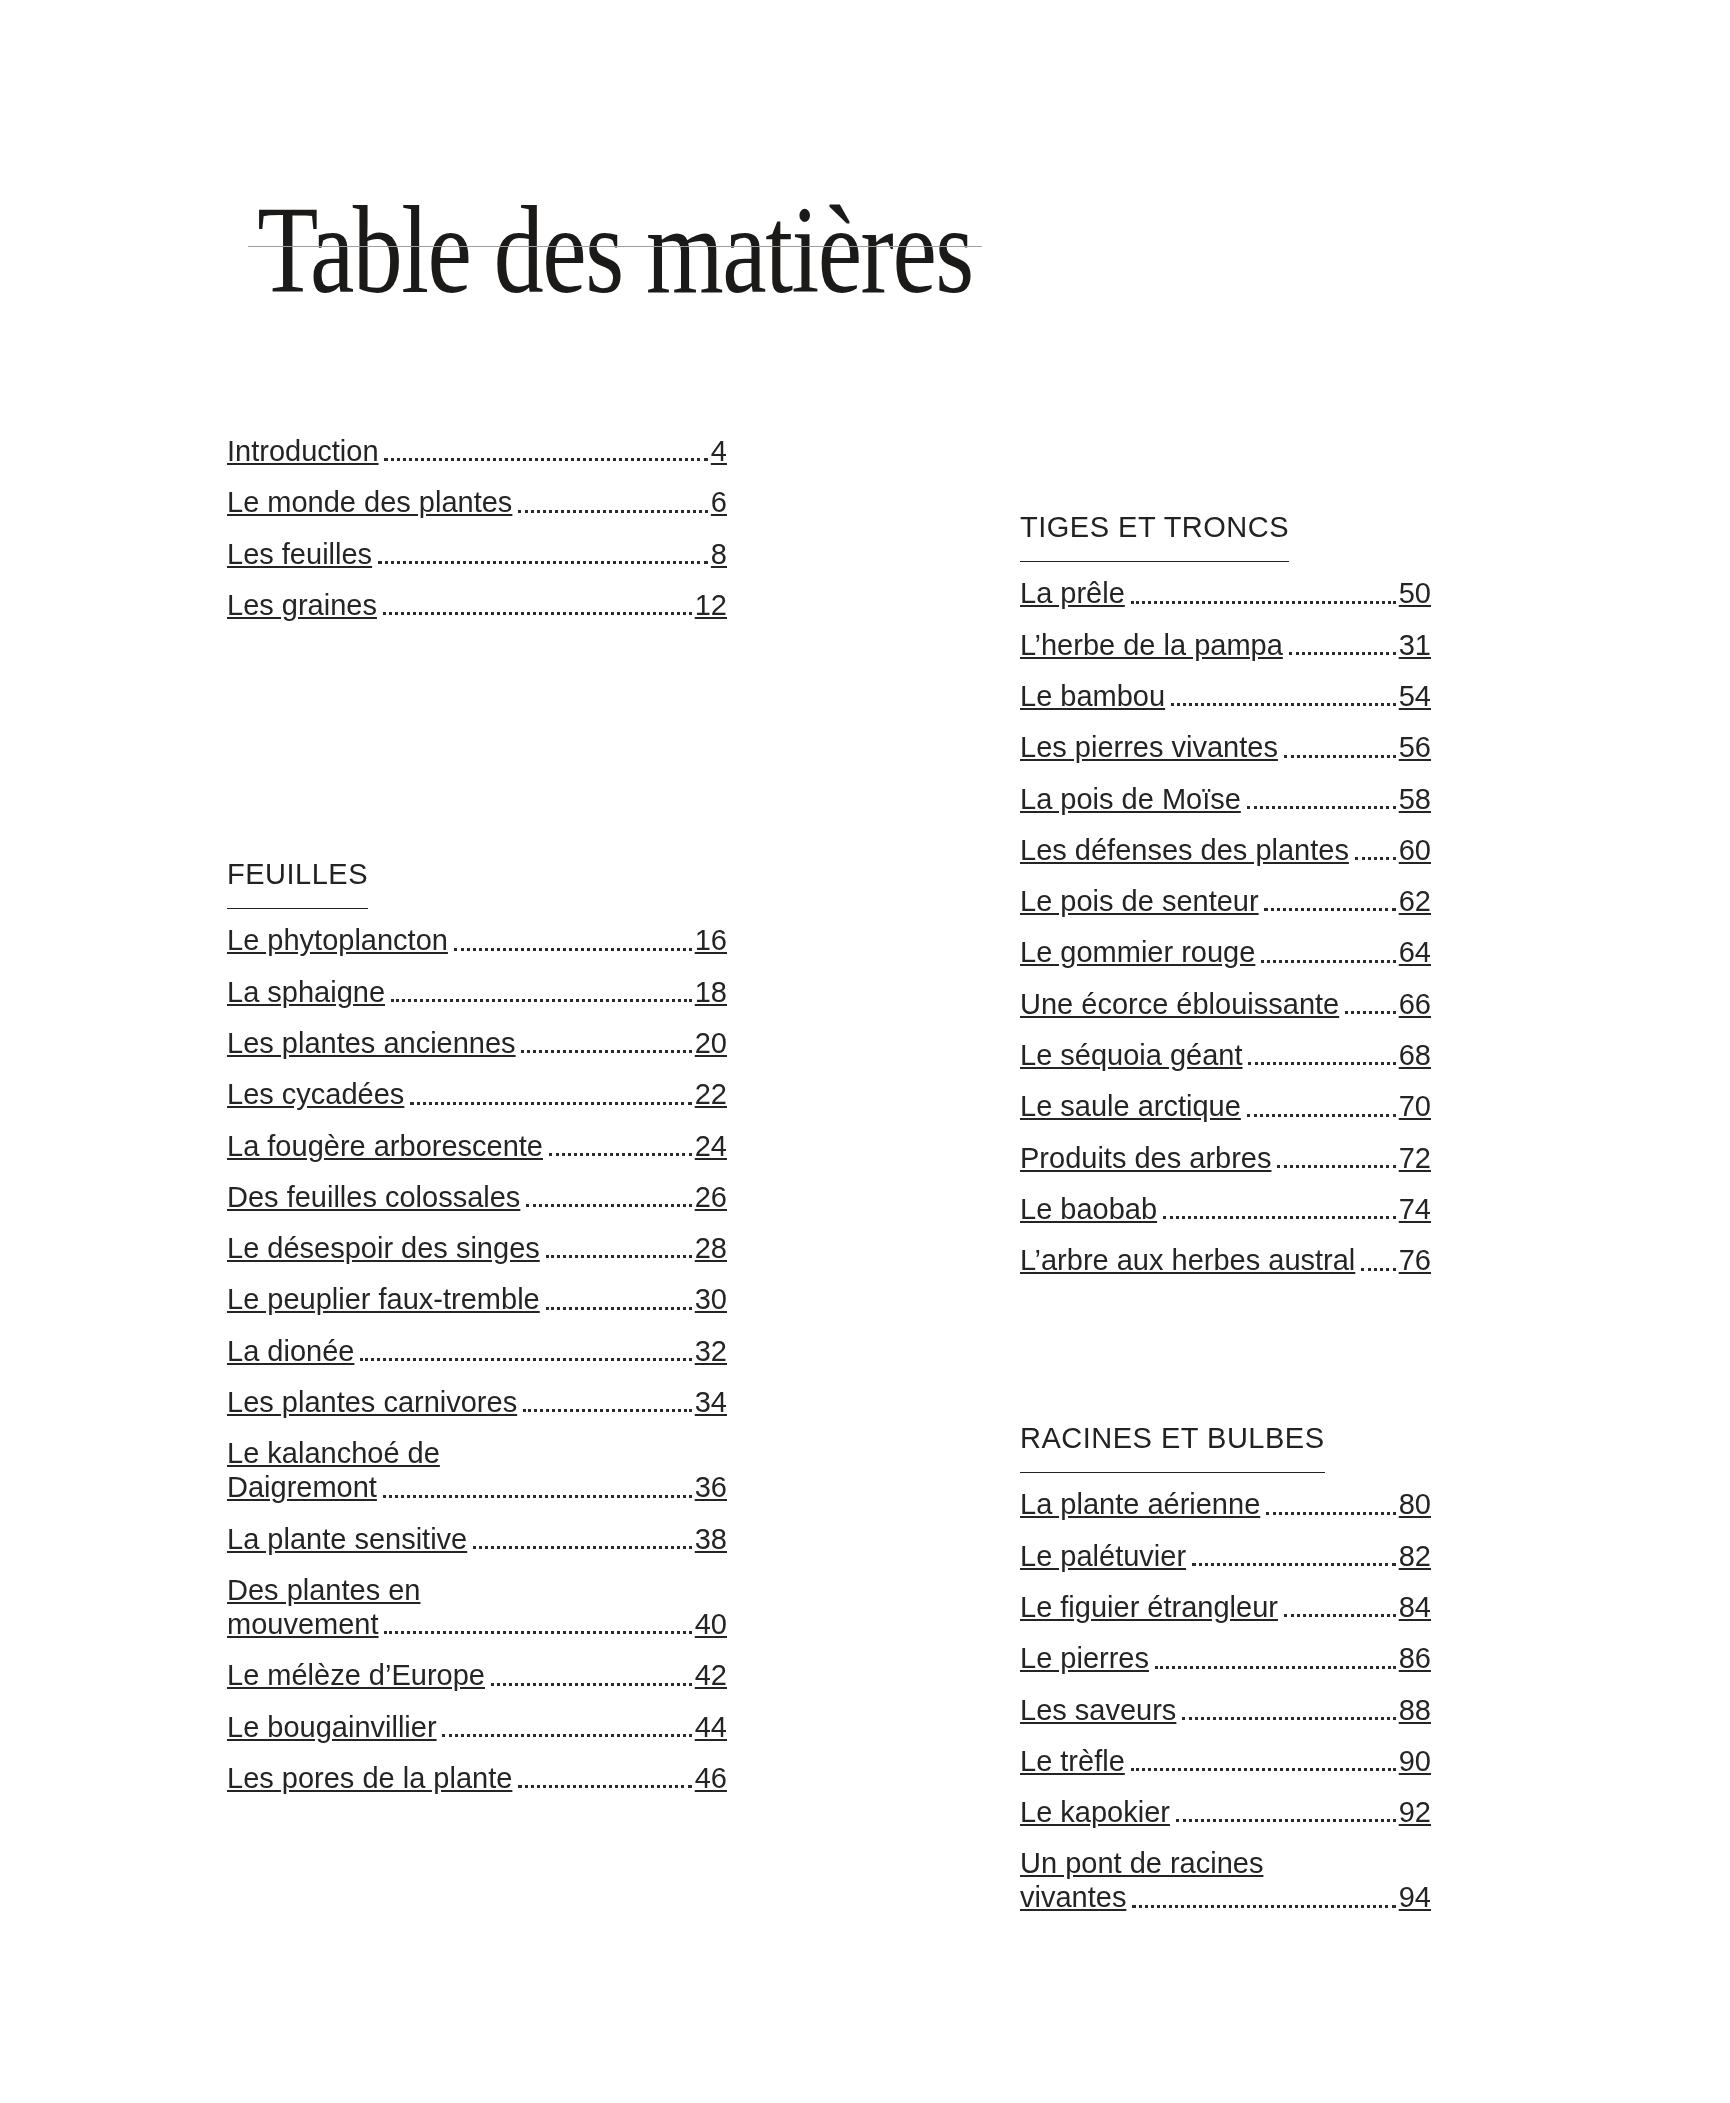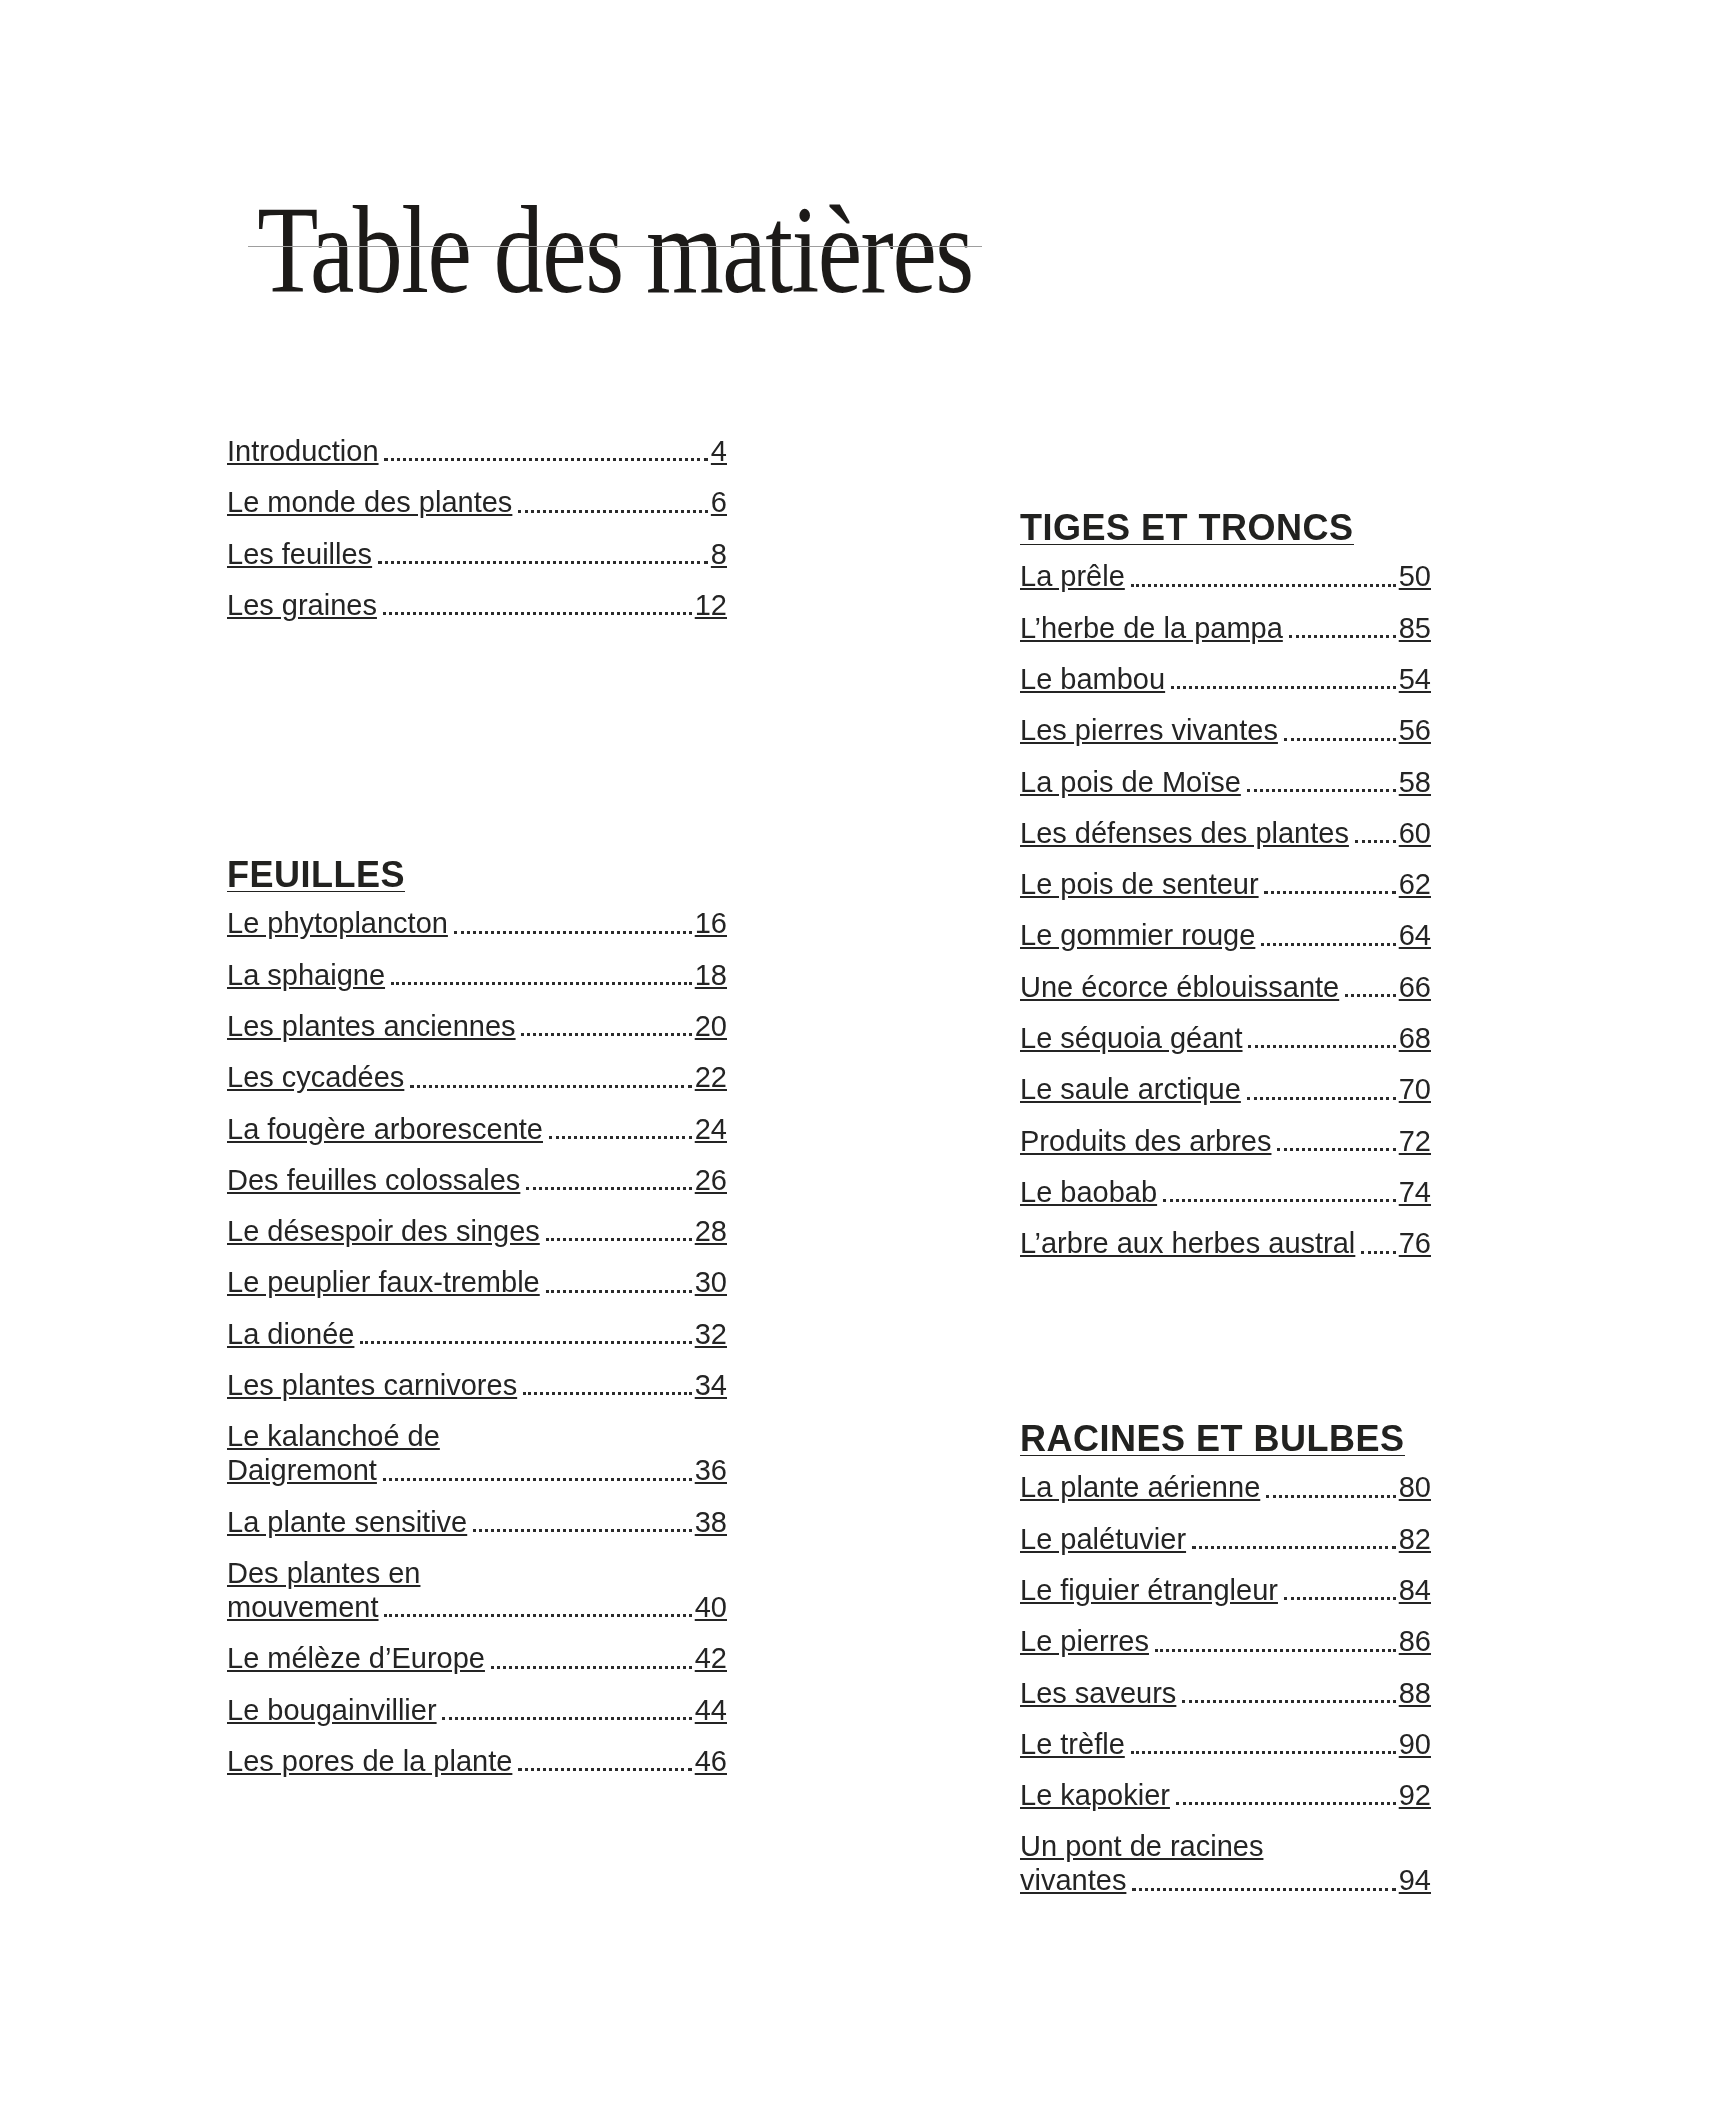--- a/index.html
+++ b/index.html
@@ -47,27 +47,27 @@
     position: absolute;
     font-size: 29px;
   }
   .sec-intro    { top: 434px;  left: 227px; width: 500px; }
   .sec-feuilles { top: 858px;  left: 227px; width: 500px; }
   .sec-tiges    { top: 511px;  left: 1020px; width: 411px; }
   .sec-racines  { top: 1422px; left: 1020px; width: 411px; }
 
   .section-heading {
     display: inline-block;
-    font-size: 36px;
-    font-weight: 700;
+    font-size: 29px;
+    font-weight: 400;
     letter-spacing: 0.5px;
     color: #222220;
     line-height: 33px;
     border-bottom: 1.9px solid #222220;
-    padding-bottom: 0;
+    padding-bottom: 17px;
     margin: 0 0 14.4px 0;
   }
 
   
   .toc-entry { margin: 0 0 17.3px 0; text-decoration: underline; }
   .entry-line1 {
     line-height: 34px;
     white-space: nowrap;
   }
   .entry-line2 {
@@ -226,21 +226,21 @@
   <section class="toc-section sec-tiges"><div class="section-heading">TIGES ET TRONCS</div><div class="toc-entry">
         <div class="entry-line2">
           <span class="entry-label">La prêle</span>
           <span class="dotted-leader"></span>
           <span class="page-number">50</span>
         </div>
       </div><div class="toc-entry">
         <div class="entry-line2">
           <span class="entry-label">L’herbe de la pampa</span>
           <span class="dotted-leader"></span>
-          <span class="page-number">85</span>
+          <span class="page-number">31</span>
         </div>
       </div><div class="toc-entry">
         <div class="entry-line2">
           <span class="entry-label">Le bambou</span>
           <span class="dotted-leader"></span>
           <span class="page-number">54</span>
         </div>
       </div><div class="toc-entry">
         <div class="entry-line2">
           <span class="entry-label">Les pierres vivantes</span>

